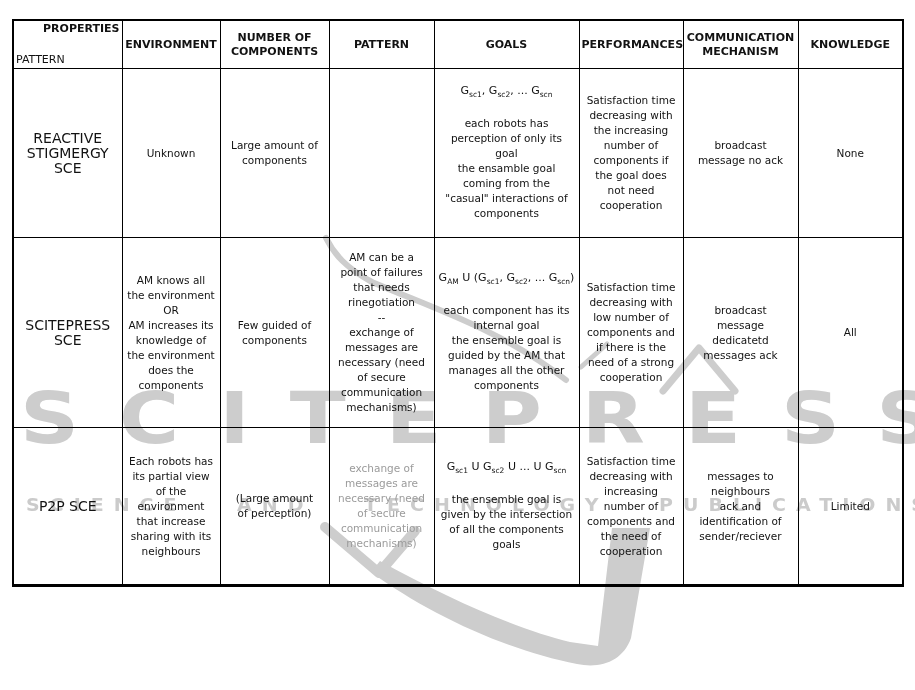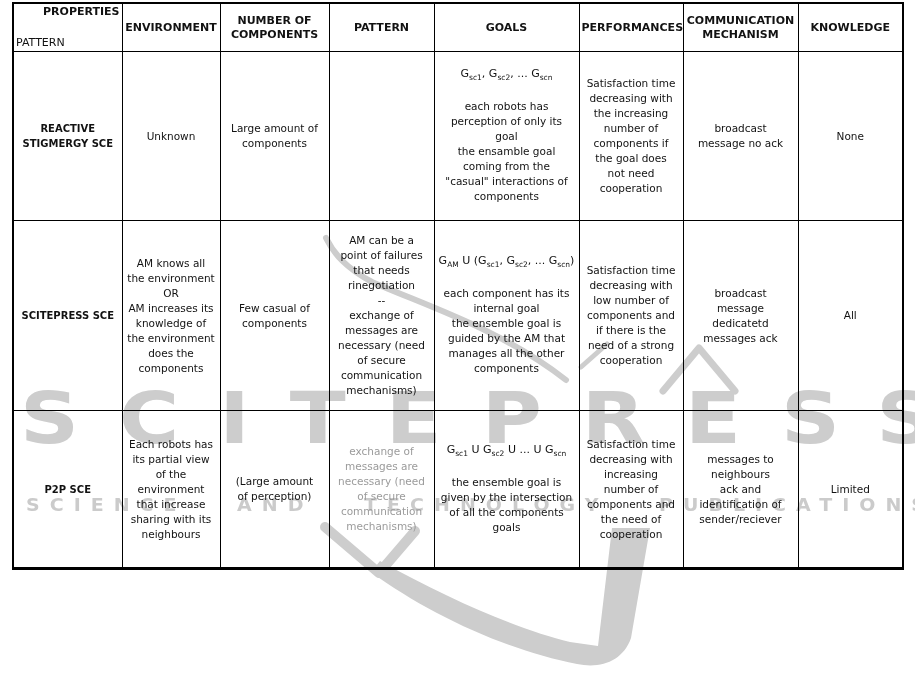--- a/index.html
+++ b/index.html
@@ -25,40 +25,40 @@
   }
   #wm-tagline {
     position: absolute; left: 26px; top: 494px;
     font-weight: bold; font-size: 19px; line-height: 22px;
     letter-spacing: 10px; word-spacing: 34px; white-space: nowrap;
     color: #cbcbcb; transform: scaleY(0.92); transform-origin: left top;
   }
 
   
   #grid {
-    position: absolute; left: 12px; top: 2px; z-index: 1;
+    position: absolute; left: 12px; top: 19px; z-index: 1;
     border-collapse: collapse; table-layout: fixed;
     width: 890px;
     background: transparent;
   }
   #grid td, #grid th {
     border: 1px solid #000;
     padding: 1px 2px;
     text-align: center; vertical-align: middle;
     font-size: 10.5px; line-height: 15px;
     color: #121212;
     white-space: pre-line;
     overflow: hidden;
     background: transparent;
     font-weight: normal;
   }
   #grid { border: 2px solid #000; }
   #grid tr.bottom-row td { border-bottom: 3px solid #000; }
   #grid th.colhead { font-weight: bold; font-size: 11px; line-height: 14px; }
-  #grid td.pattern { font-weight: bold; font-size: 10px; }
+  #grid td.pattern { font-weight: normal; font-size: 14px; }
   #grid td.muted { color: #9b9b9b; }
   .goal-formula { font-size: 11px; line-height: 12px; white-space: nowrap; }
   .goal-formula sub { font-size: 7.5px; }
   .goal-text { white-space: pre-line; }
 
   
   th.corner {
     position: relative; padding: 0;
     background: linear-gradient(to bottom right,
       transparent calc(50% - 0.8px), #8a8a8a calc(50% - 0.8px),
@@ -165,21 +165,21 @@
     <tr style="height:190px">
       <td class="pattern">SCITEPRESS SCE</td>
       <td>AM knows all
 the environment
 OR
 AM increases its
 knowledge of
 the environment
 does the
 components</td>
-      <td>Few casual of
+      <td>Few guided of
 components</td>
       <td>AM can be a
 point of failures
 that needs
 rinegotiation
 --
 exchange of
 messages are
 necessary (need
 of secure

